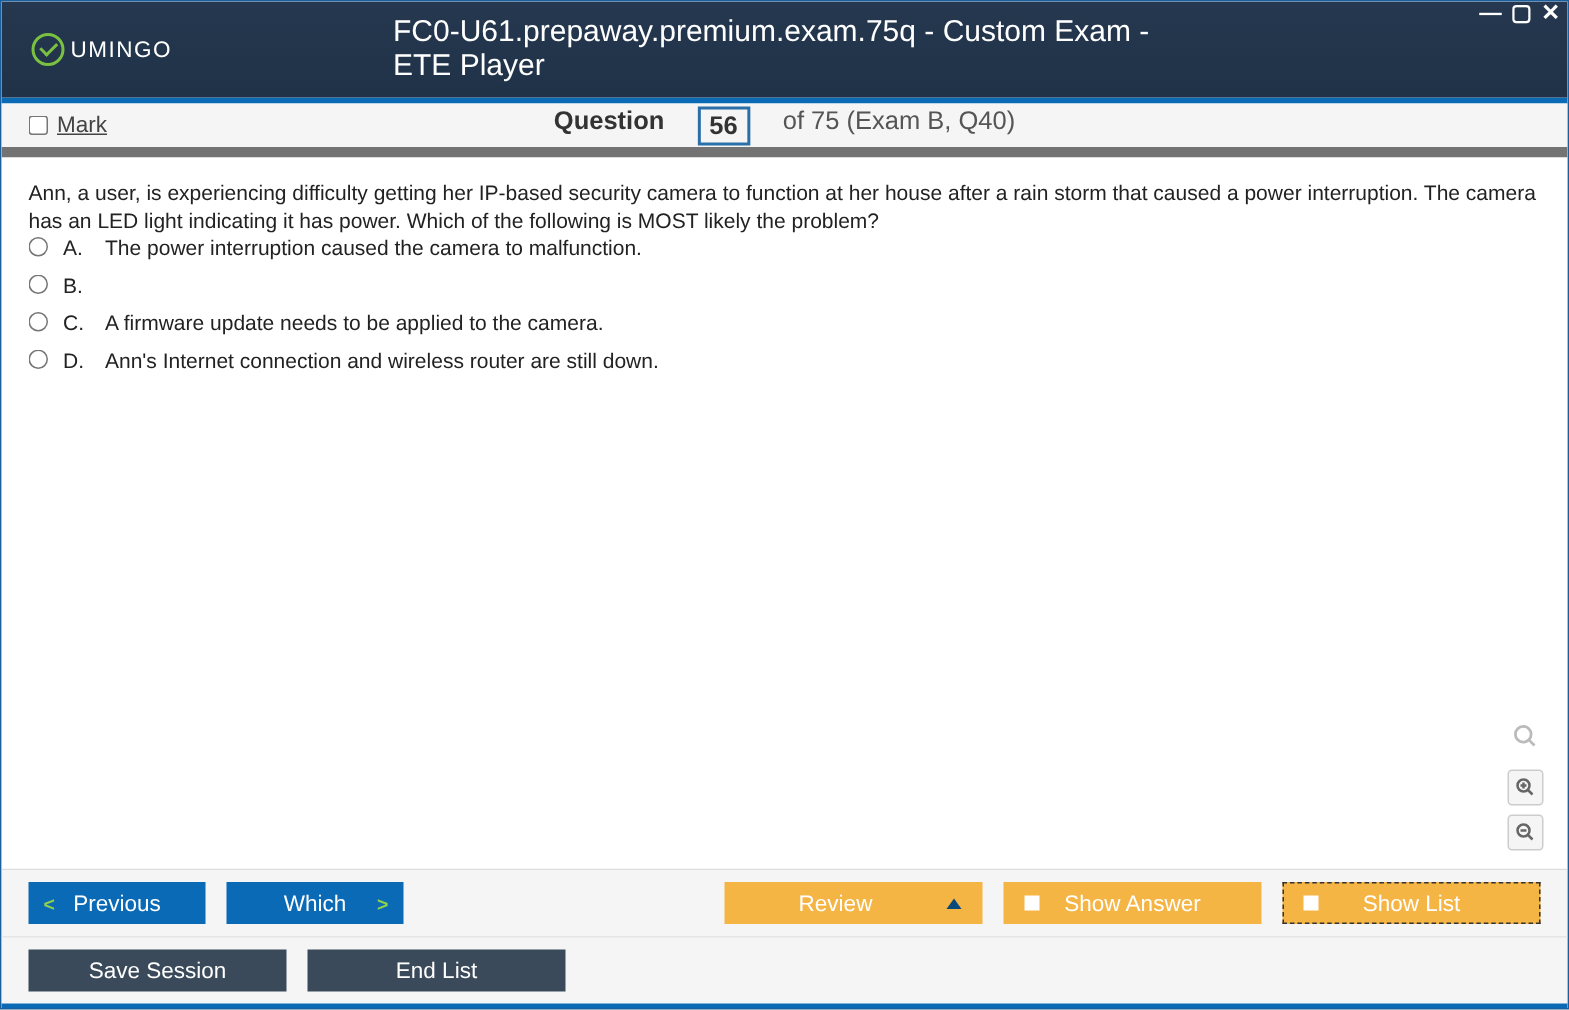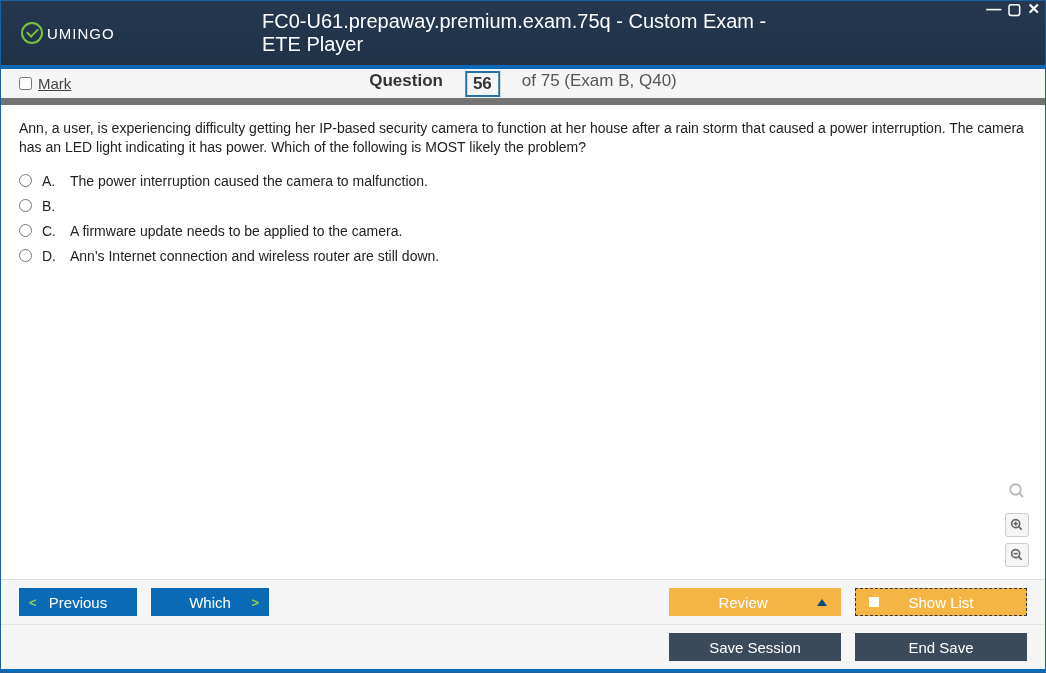--- a/index.html
+++ b/index.html
@@ -120,21 +120,20 @@
   flex: 1;
   background: #fff;
   padding: 14px 18px;
   font-size: 14px;
   color: #222;
   position: relative;
   overflow: hidden;
 }
 .question-text {
   line-height: 1.35;
-  margin-bottom: 16px;
 }
 .options {
   display: flex;
   flex-direction: column;
   gap: 9px;
 }
 .option {
   display: flex;
   align-items: center;
   gap: 10px;
@@ -181,21 +180,21 @@
   padding: 8px 18px;
   display: flex;
   align-items: center;
   gap: 14px;
 }
 .footer2 {
   background: #f5f5f5;
   border-top: 1px solid #e5e5e5;
   padding: 8px 18px;
   display: flex;
-  justify-content: flex-end;
+  justify-content: flex-start;
   gap: 14px;
 }
 .btn {
   height: 28px;
   border: none;
   color: #fff;
   font-size: 15px;
   display: flex;
   align-items: center;
   justify-content: center;
@@ -339,27 +338,31 @@
   </button>
   <button class="btn btn-blue btn-next">
     <span>Which</span>
     <span class="arrow">&gt;</span>
   </button>
   <div class="spacer"></div>
   <button class="btn btn-review">
     <span>Review</span>
     <span class="tri"></span>
   </button>
+  <button class="btn btn-orange">
+    <span class="sq"></span>
+    <span>Show Answer</span>
+  </button>
   <button class="btn btn-orange btn-dashed">
     <span class="sq"></span>
     <span>Show List</span>
   </button>
 </div>
 
 <div class="footer2">
   <button class="btn btn-dark">
     <span>Save Session</span>
   </button>
   <button class="btn btn-dark">
-    <span>End Save</span>
+    <span>End List</span>
   </button>
 </div>
 <div class="bottom-blue"></div>
 
 </body></html>

